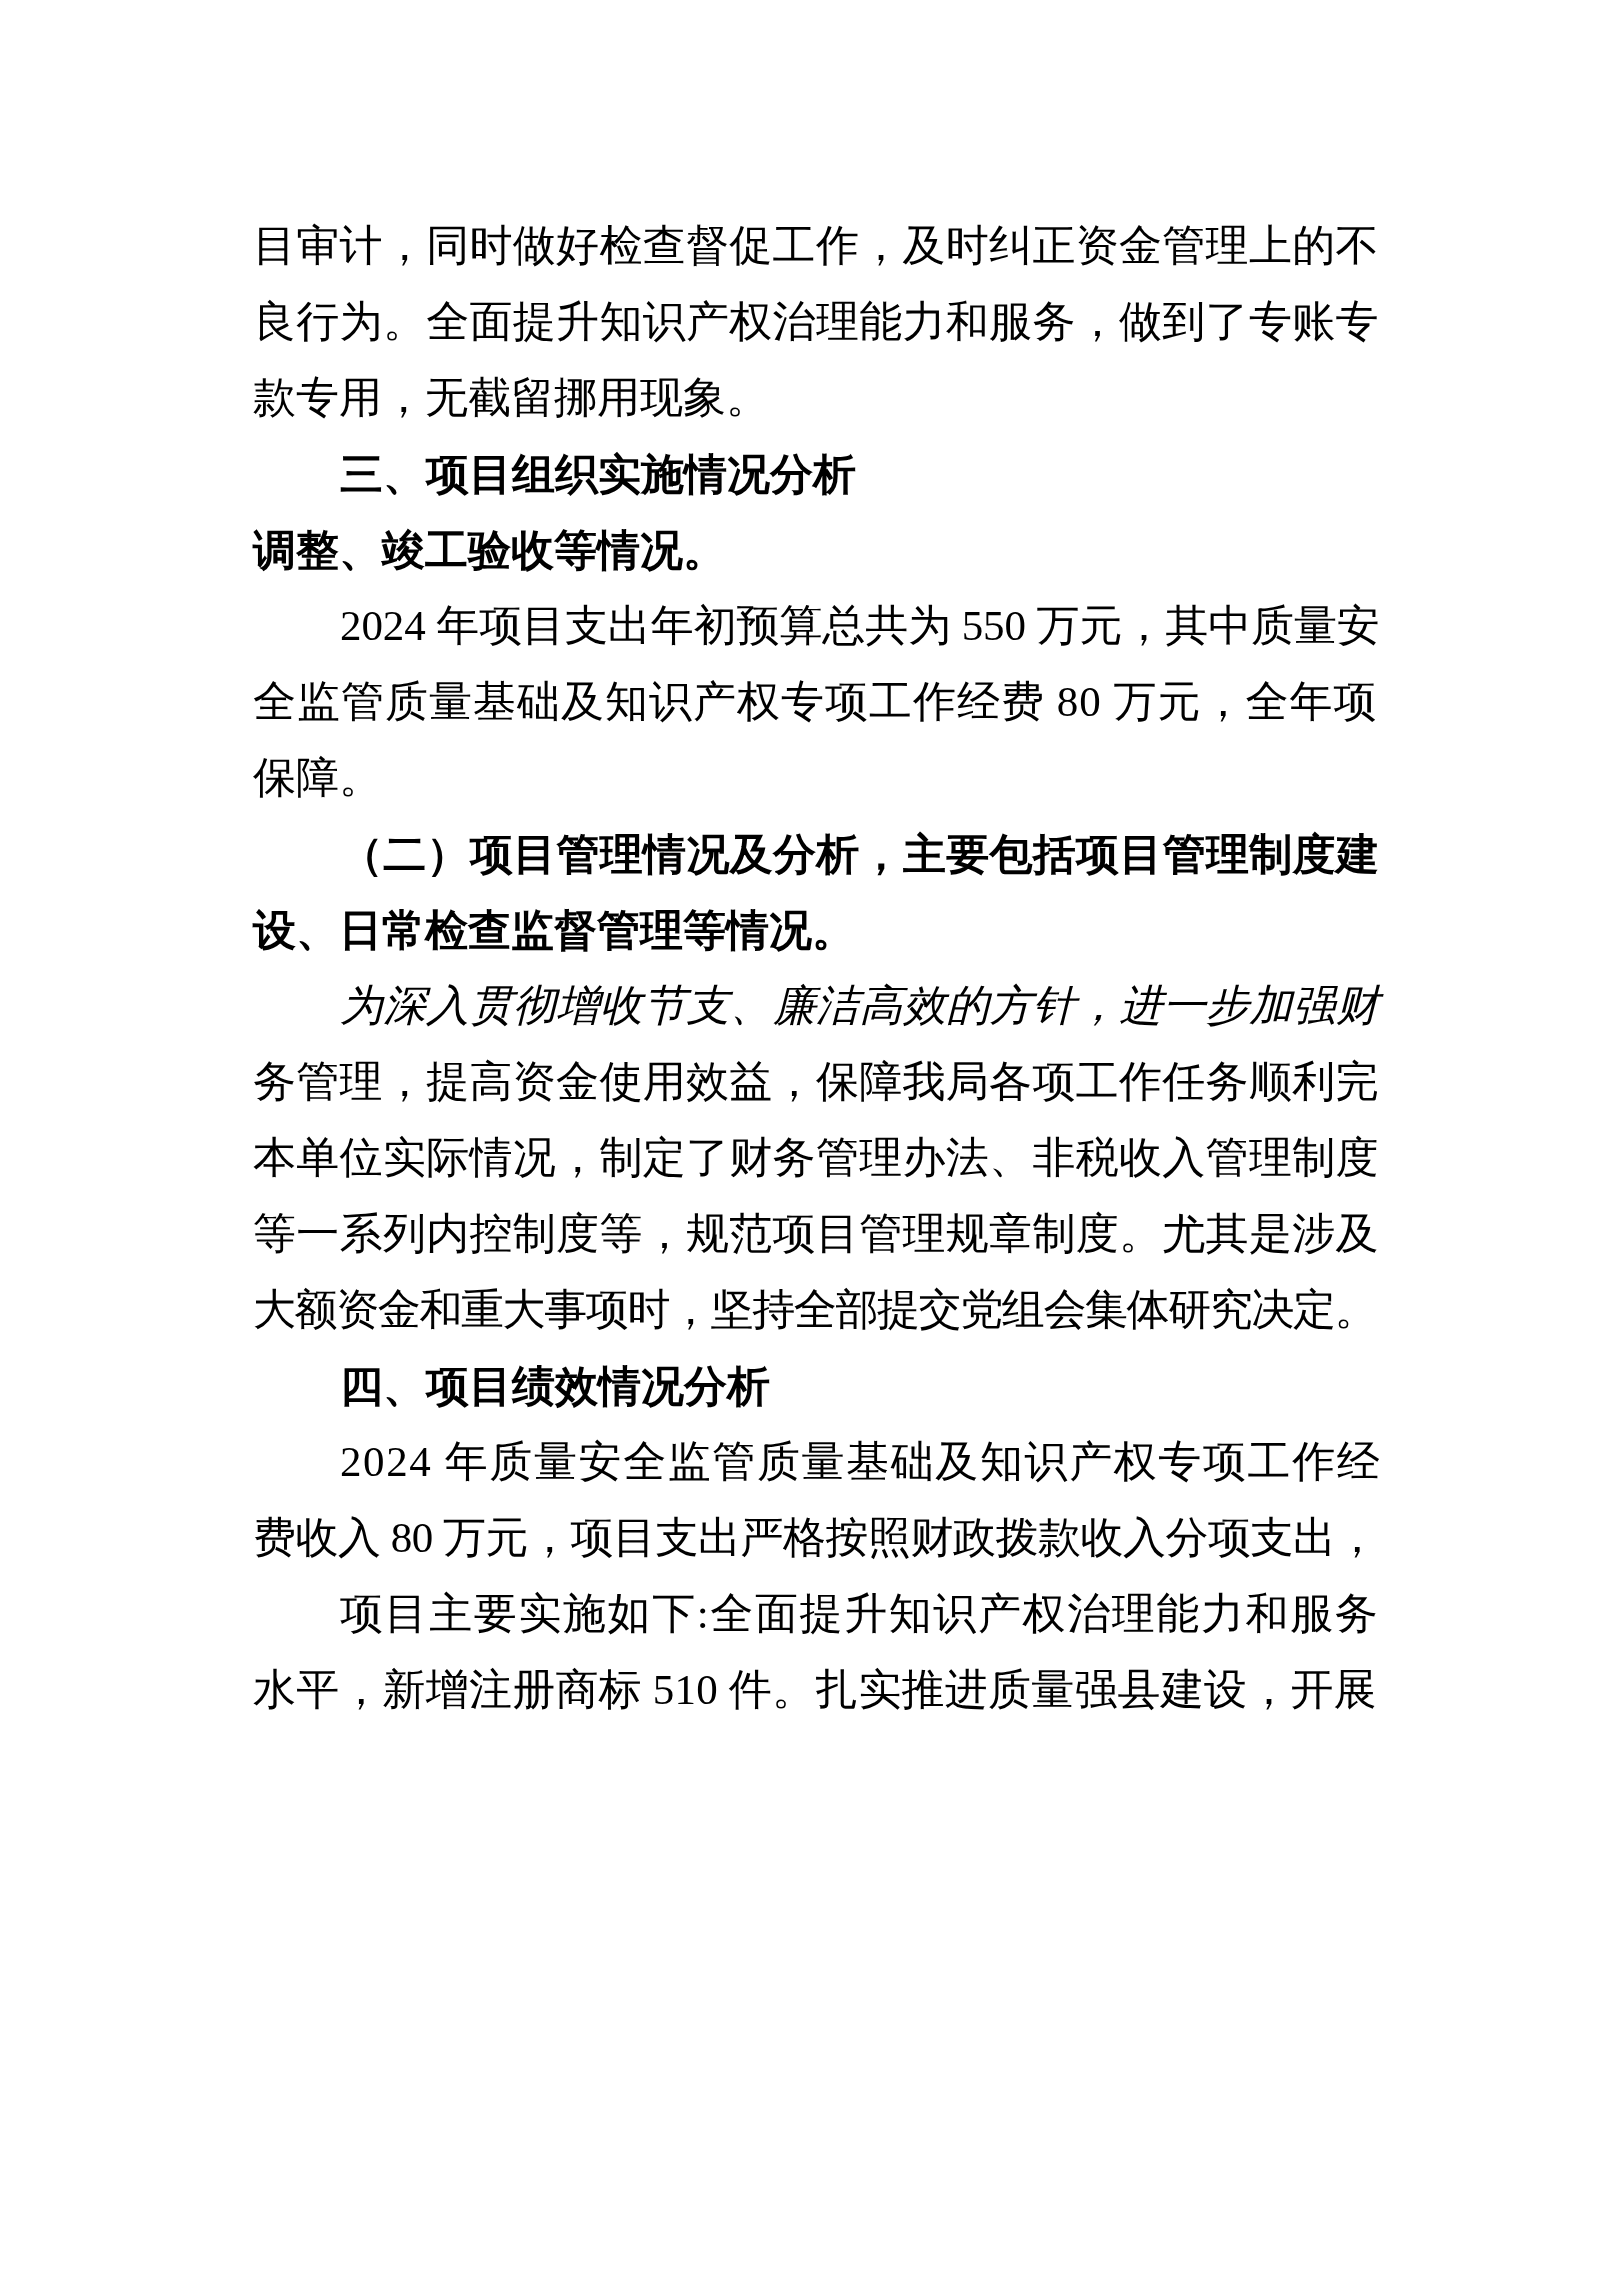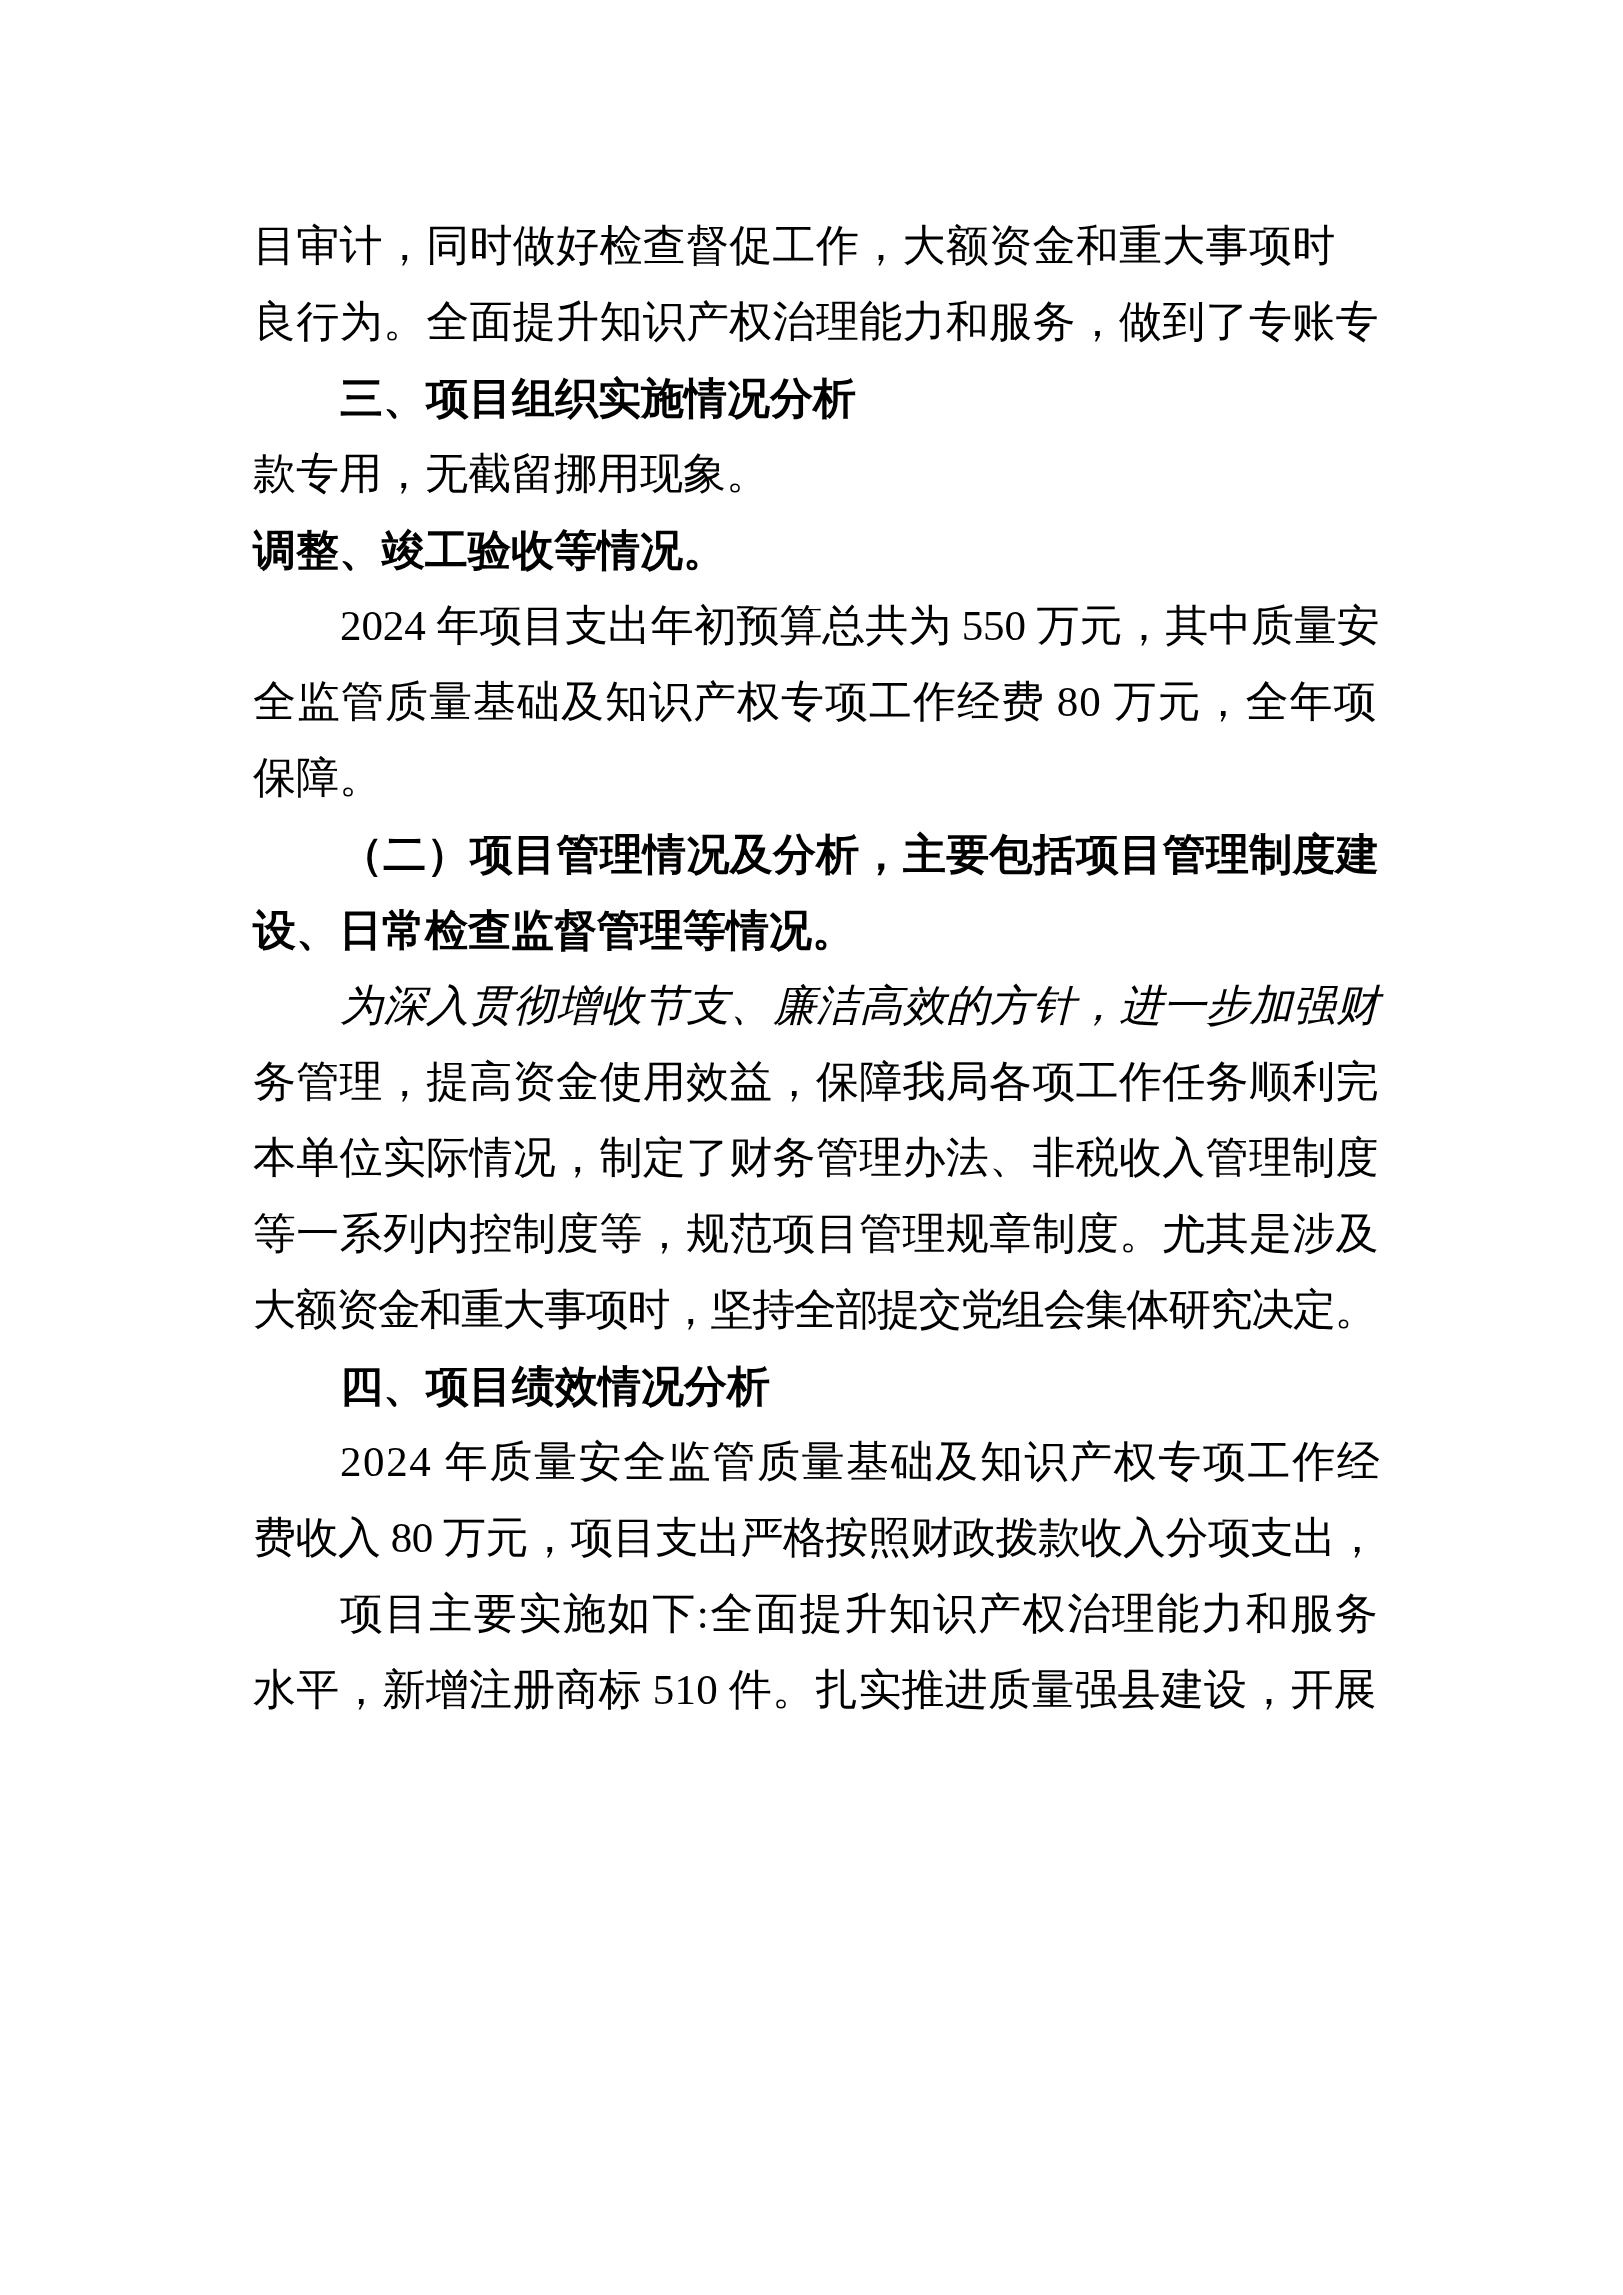--- a/index.html
+++ b/index.html
@@ -33,24 +33,24 @@
     font-weight: 700;
   }
   .line.indent { padding-left: 87px; }
   .txt { display: inline-block; vertical-align: top; }
 </style>
 </head>
 <body>
 
 <div class="page" style="background: rgb(255, 255, 255); color: rgb(0, 0, 0);">
   <div class="text-block">
-      <div class="line body"><span class="txt" style="letter-spacing: 0.3px;">目审计，同时做好检查督促工作，大额资金和重大事项时</span></div>
+      <div class="line body"><span class="txt" style="letter-spacing: 0.3px;">目审计，同时做好检查督促工作，及时纠正资金管理上的不</span></div>
       <div class="line body"><span class="txt" style="letter-spacing: 0.3px;">良行为。全面提升知识产权治理能力和服务，做到了专账专</span></div>
+      <div class="line body"><span class="txt">款专用，无截留挪用现象。</span></div>
       <div class="line heading indent"><span class="txt">三、项目组织实施情况分析</span></div>
-      <div class="line body"><span class="txt">款专用，无截留挪用现象。</span></div>
       <div class="line heading"><span class="txt">调整、竣工验收等情况。</span></div>
       <div class="line body indent"><span class="txt" style="letter-spacing: -0.1px;">2024 年项目支出年初预算总共为 550 万元，其中质量安</span></div>
       <div class="line body"><span class="txt" style="letter-spacing: 1px;">全监管质量基础及知识产权专项工作经费 80 万元，全年项</span></div>
       <div class="line body"><span class="txt">保障。</span></div>
       <div class="line heading indent"><span class="txt" style="letter-spacing: 0.3px;">（二）项目管理情况及分析，主要包括项目管理制度建</span></div>
       <div class="line heading"><span class="txt">设、日常检查监督管理等情况。</span></div>
       <div class="line body indent"><span class="txt" style="letter-spacing: 0.3px; font-style: italic;">为深入贯彻增收节支、廉洁高效的方针，进一步加强财</span></div>
       <div class="line body"><span class="txt" style="letter-spacing: 0.3px;">务管理，提高资金使用效益，保障我局各项工作任务顺利完</span></div>
       <div class="line body"><span class="txt" style="letter-spacing: 0.3px;">本单位实际情况，制定了财务管理办法、非税收入管理制度</span></div>
       <div class="line body"><span class="txt" style="letter-spacing: 0.3px;">等一系列内控制度等，规范项目管理规章制度。尤其是涉及</span></div>

